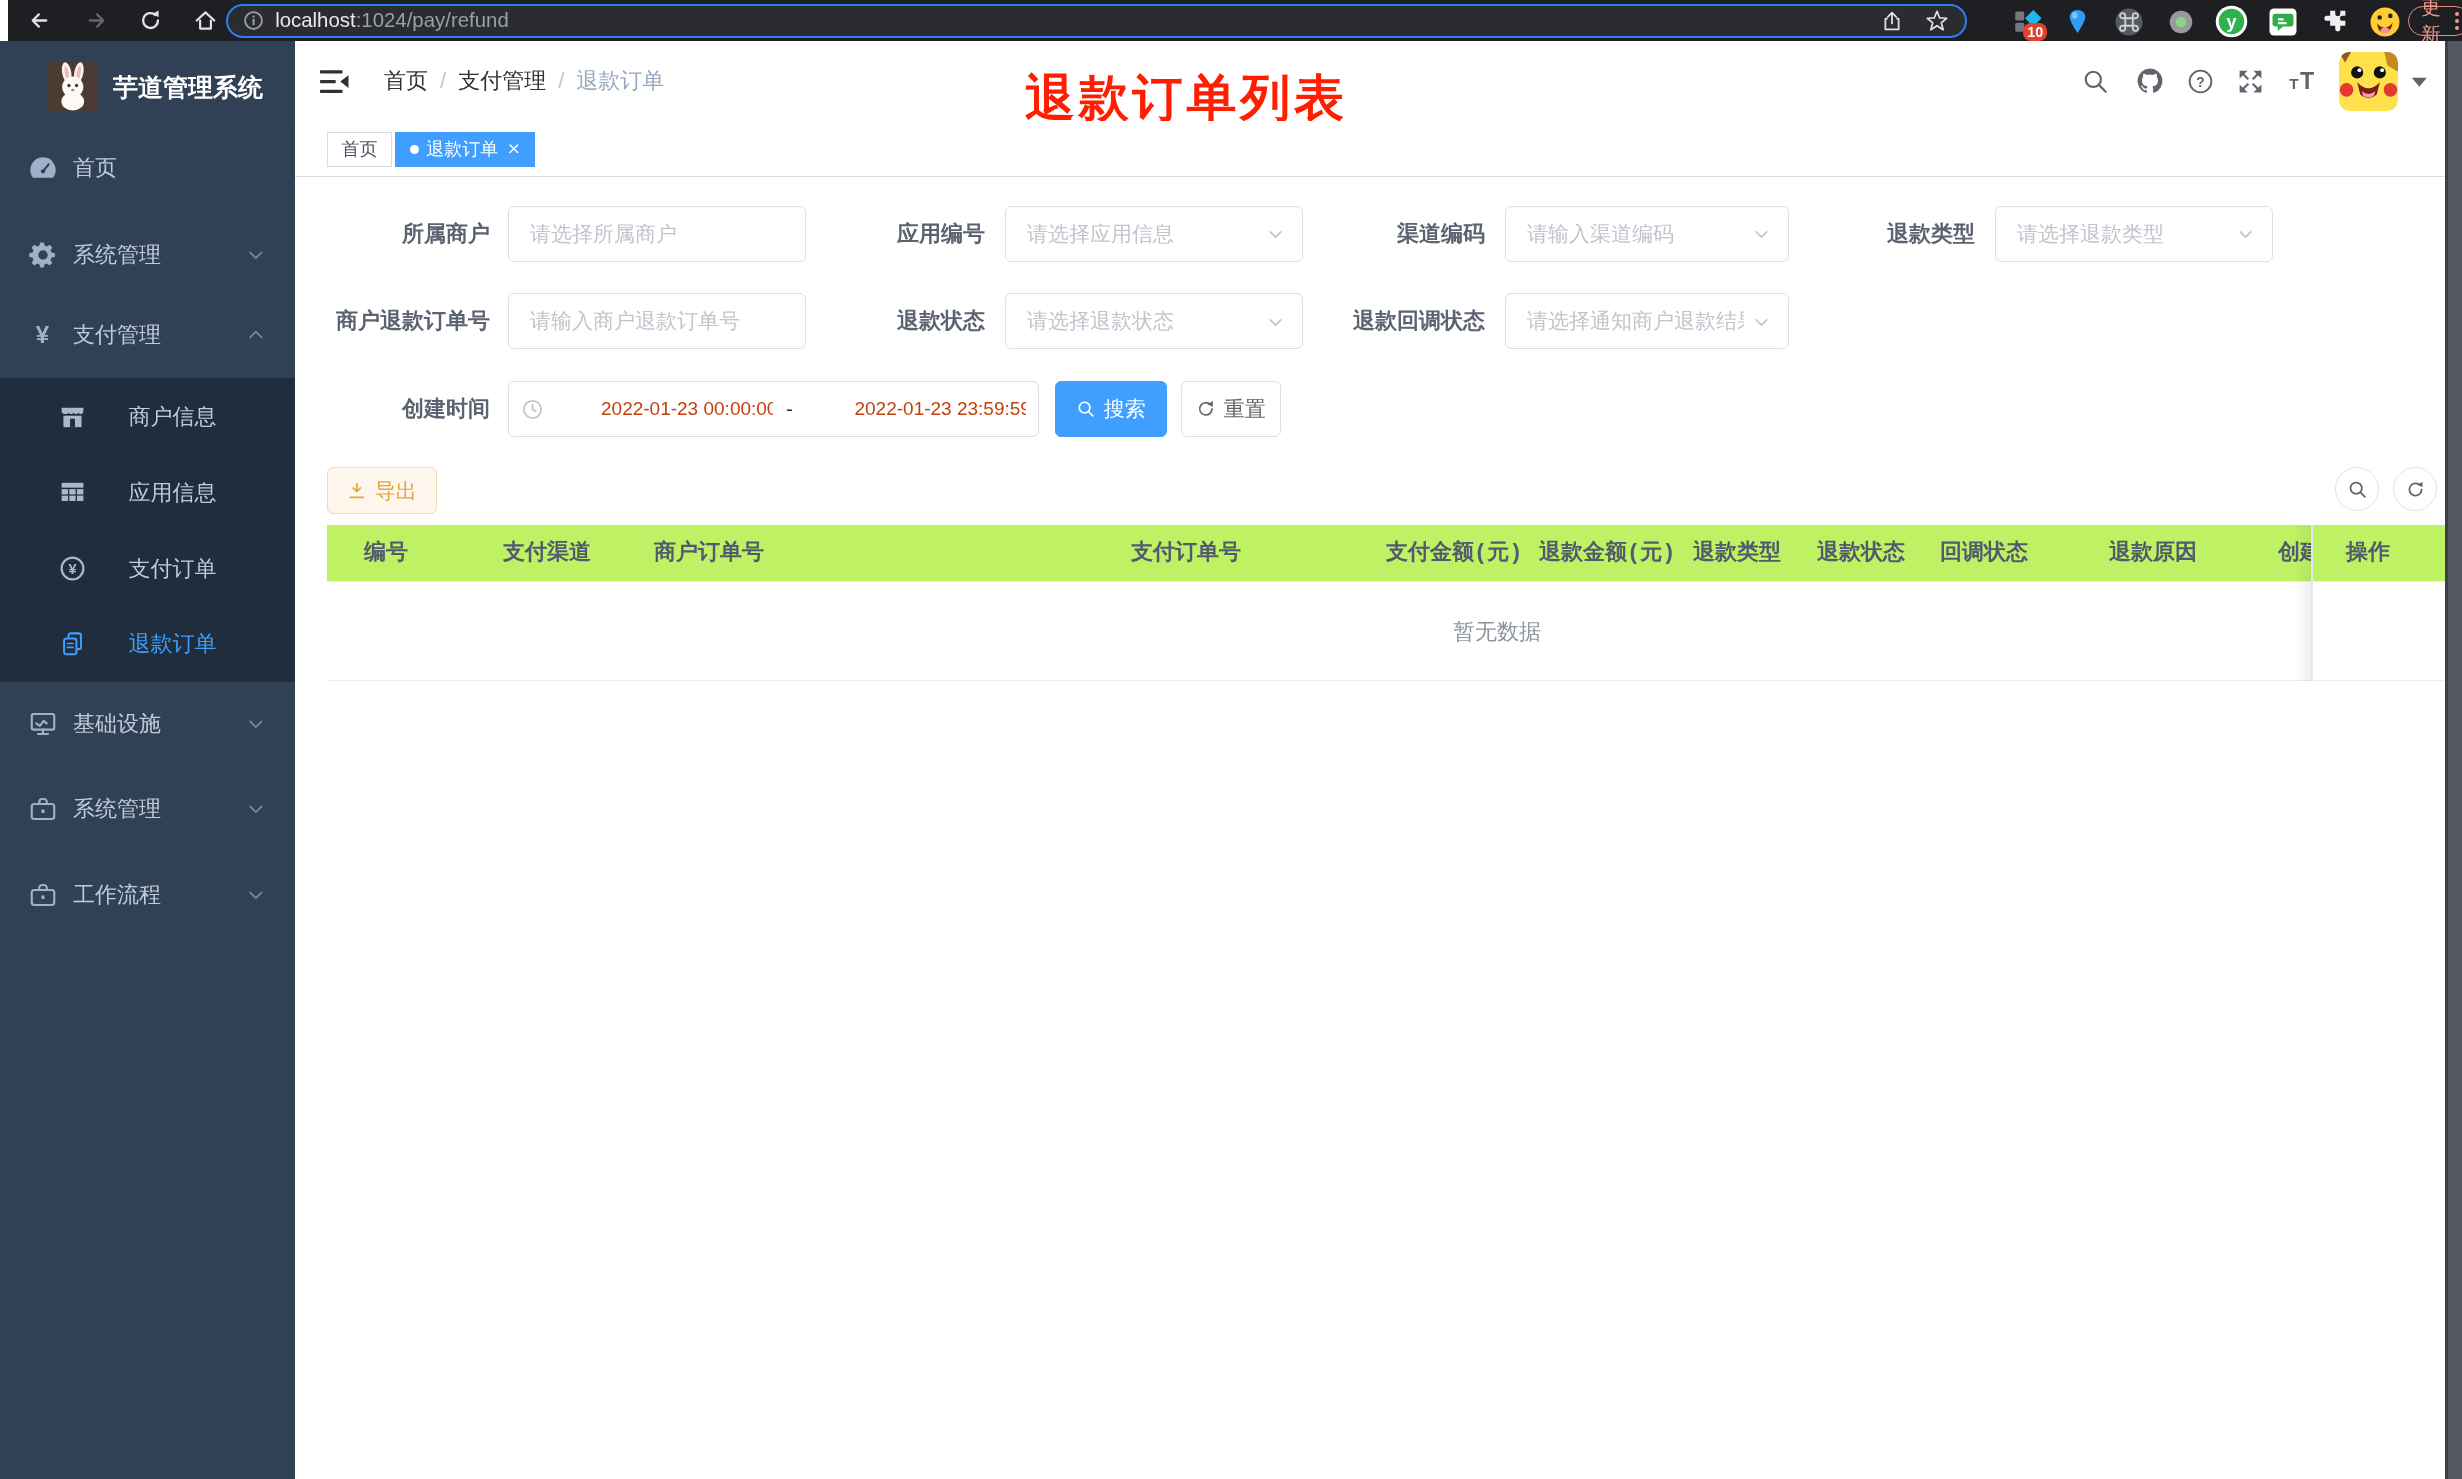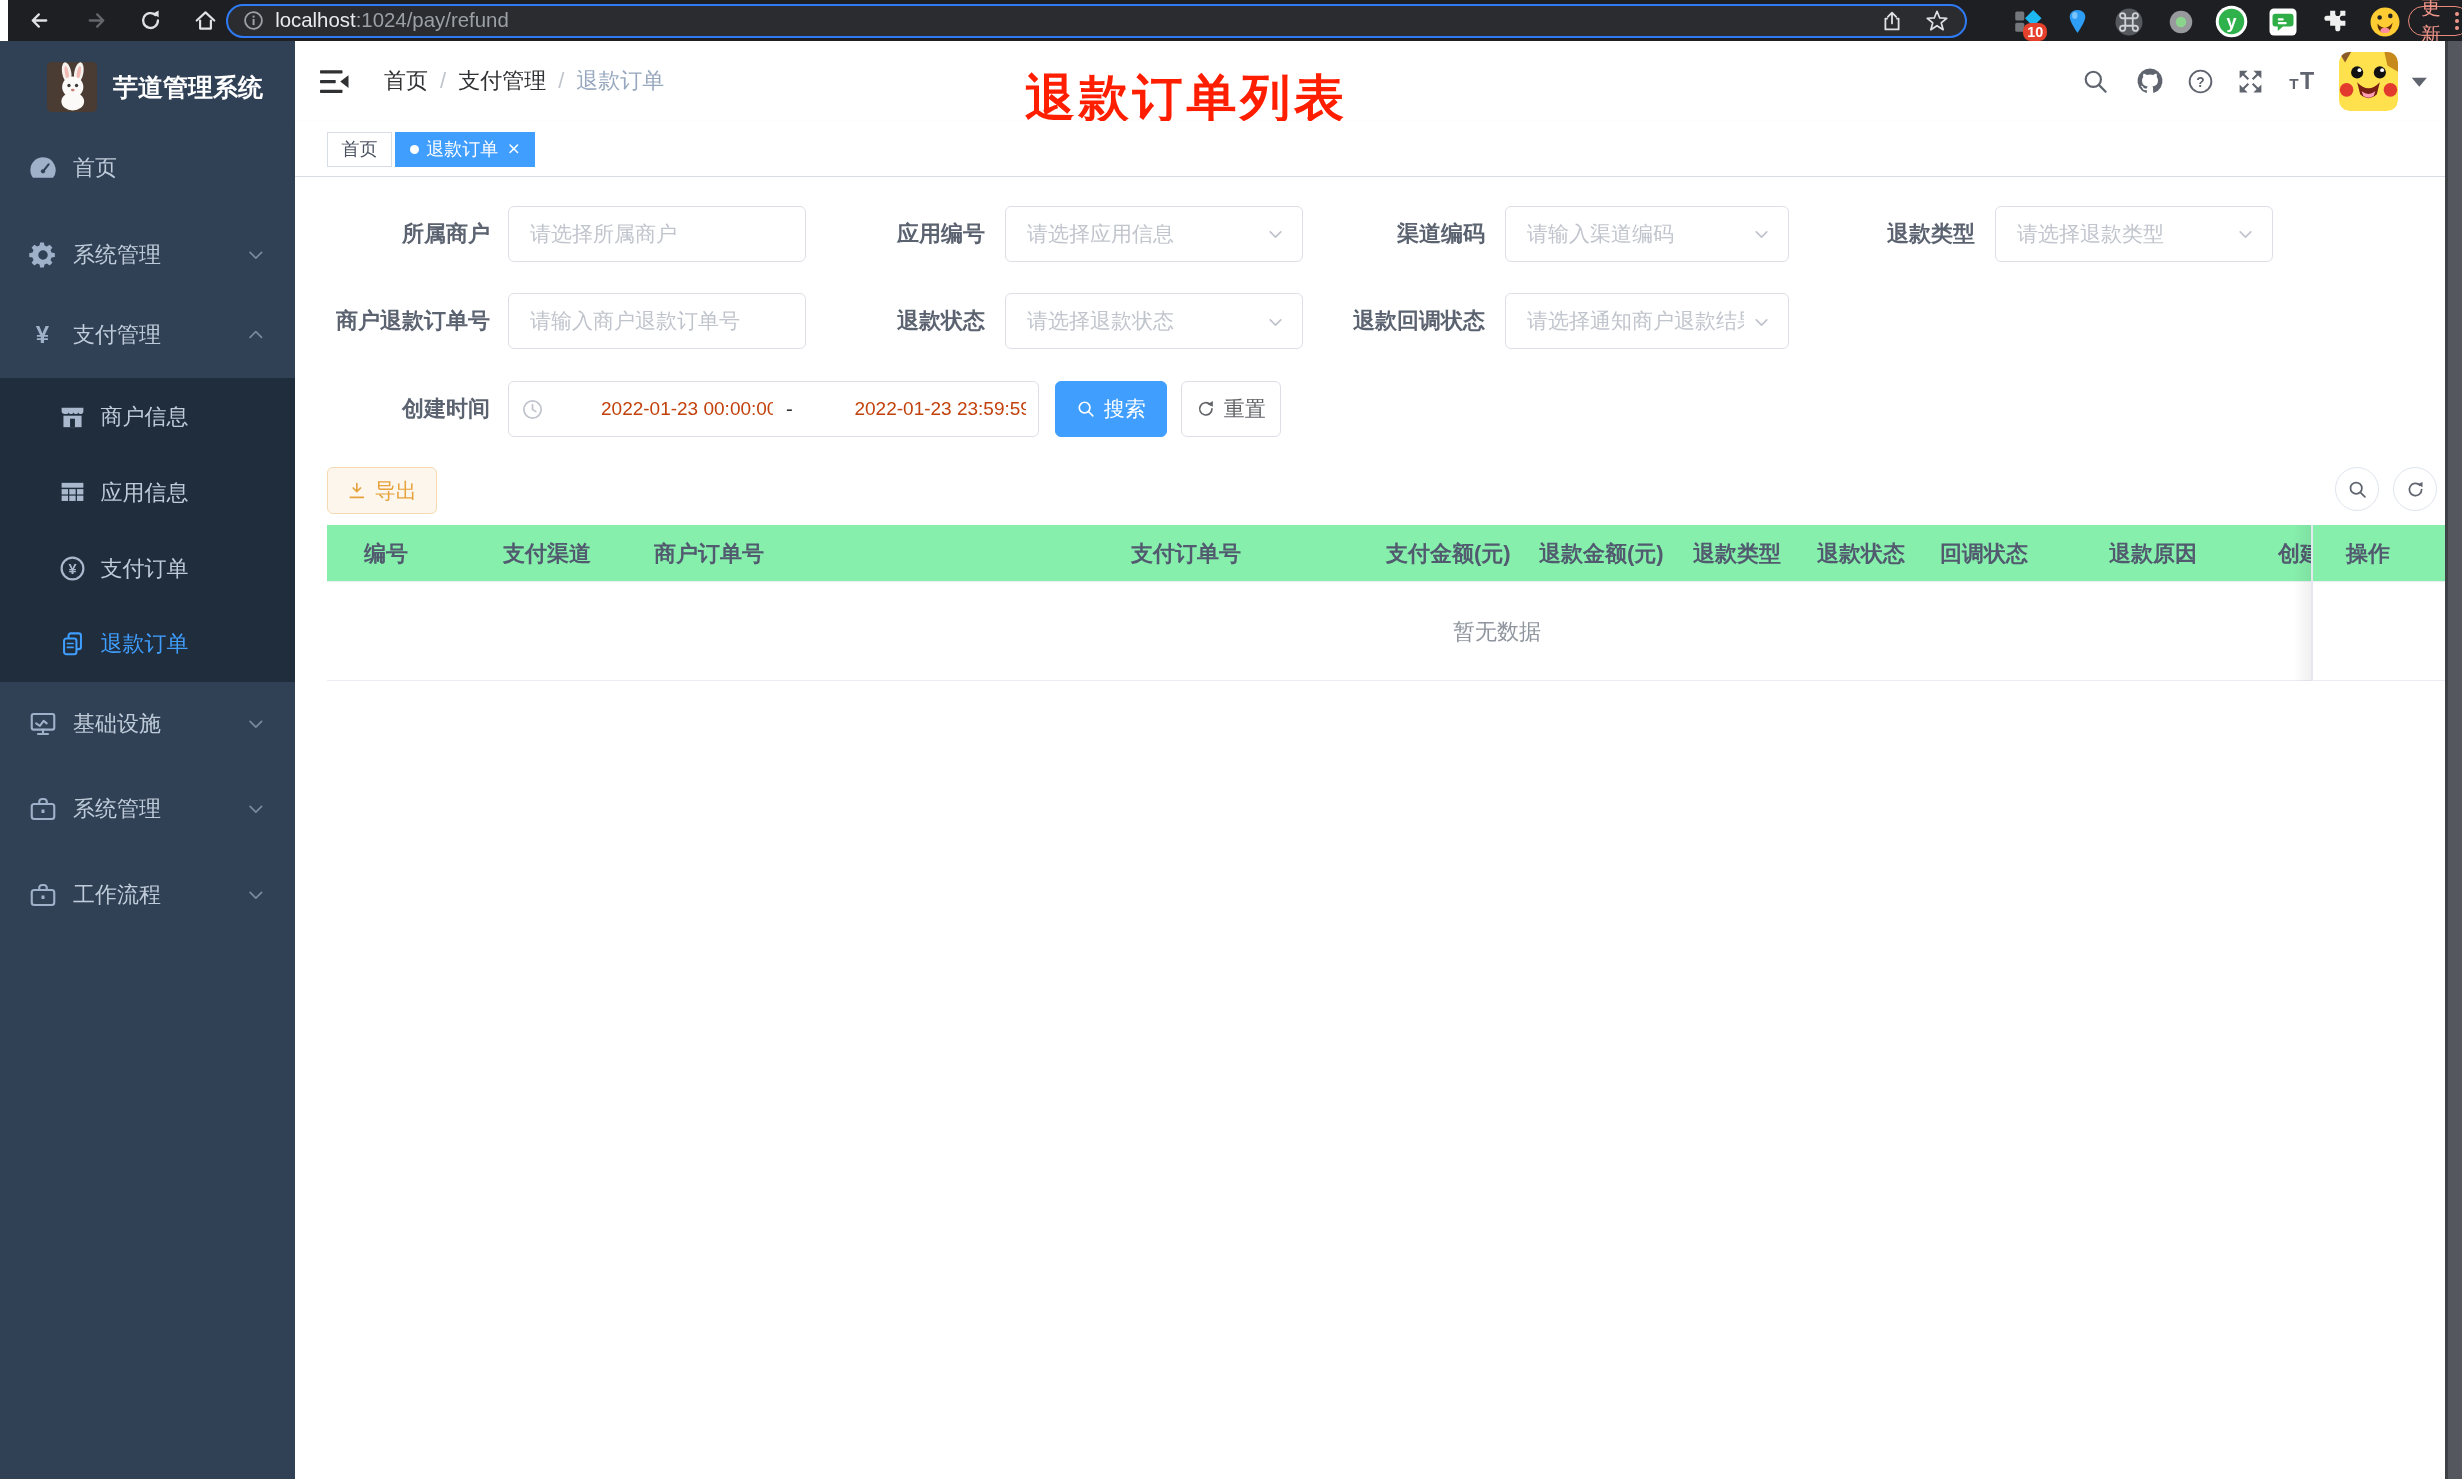--- a/index.html
+++ b/index.html
@@ -25,21 +25,21 @@
 
   
   .sidebar { position:absolute; left:0; top:41px; width:295px; height:1439px; background:#304156; }
   .logo-avatar { position:absolute; left:47px; top:21px; width:50px; height:50px; border-radius:4.5px; overflow:hidden; }
   .logo-title { position:absolute; left:113px; top:21px; height:50px; line-height:50px; color:#fff; font-size:25px; font-weight:bold; }
   .side-item { position:absolute; left:0; width:295px; height:57px; display:flex; align-items:center; padding-left:25px;
                color:#bfcbd9; font-size:22px; cursor:pointer; }
   .side-item .ico { width:35px; height:35px; display:flex; align-items:center; justify-content:center; margin-right:13px; flex:none; }
   .submenu { position:absolute; left:0; top:337px; width:295px; height:304px; background:#1f2d3d; }
   .sub-item { position:absolute; left:0; width:295px; height:57px; display:flex; align-items:center; padding-left:57px;
-              color:#bfcbd9; font-size:22px; cursor:pointer; }
+              color:#bfcbd9; font-size:22px; cursor:pointer;gap:28px; }
   .sub-item .ico { width:30px; height:30px; display:flex; align-items:center; justify-content:center; margin-right:13.6px; flex:none; }
   .sub-item.active { color:#409eff; }
   .chev { position:absolute; right:29px; top:50%; margin-top:-9.8px; width:19.7px; height:19.7px; }
   .yen-ico { font-size:24px; font-weight:bold; color:#9fb0c9; line-height:1; }
 
   
   .navbar { position:absolute; left:295px; top:41px; width:2151px; height:80px; background:#fff; }
   .hamburger { position:absolute; left:23px; top:25px; width:33px; height:30px; display:flex; align-items:center; justify-content:center; cursor:pointer; }
   .crumbs { position:absolute; left:89px; top:0; height:80px; display:flex; align-items:center; font-size:22px; }
   .crumb-a { color:#303133; cursor:pointer; }
@@ -72,21 +72,21 @@
   .date-sep { font-size:20.4px; color:#303133; margin:0 13.6px; flex:none; }
   .btn { position:absolute; height:56px; border-radius:6px; font-size:21px; display:flex; align-items:center; justify-content:center;
          gap:7.6px; cursor:pointer; border:1.5px solid transparent; font-family:inherit; }
   .btn-primary { background:#409eff; color:#fff; border-color:#409eff; }
   .btn-plain { background:#fff; color:#606266; border-color:#dcdfe6; }
   .btn-export { background:#fdf6ec; color:#e6a23c; border-color:#f5dab1; }
   .circle-btn { position:absolute; width:44px; height:44px; border:1.5px solid #dfe4ed; border-radius:50%; background:#fff;
                 display:flex; align-items:center; justify-content:center; cursor:pointer; }
 
   
-  .thead { position:absolute; left:32px; top:348px; width:2122px; height:57px; background:#86efac; border-bottom:1.5px solid #ebeef5; }
+  .thead { position:absolute; left:32px; top:348px; width:2122px; height:57px; background:#bef264; border-bottom:1.5px solid #ebeef5;font-family:Liberation Mono, monospace; }
   .th { position:absolute; top:0; height:57px; line-height:57px; font-size:22px; font-weight:bold; color:#515a6e; white-space:nowrap; }
   .tbody { position:absolute; left:32px; top:407px; width:2122px; height:97px; background:#fff; border-bottom:1.5px solid #ebeef5; }
   .empty-text { position:absolute; left:1170px; top:33px; transform:translateX(-50%); font-size:22px; color:#8f959e; }
   .fixcol-line { position:absolute; left:2016px; top:348px; width:1.5px; height:156px; background:#e4e7ed; }
   .fixcol-shadow { position:absolute; left:1998px; top:348px; width:18px; height:156px;
                    background:linear-gradient(to left, rgba(0,0,0,0.06), rgba(0,0,0,0)); }
 
   
   .right-strip { position:absolute; right:0; top:41px; width:16.6px; height:1439px; background:#54575d; border-left:3px solid #3d4045; }
 </style>

